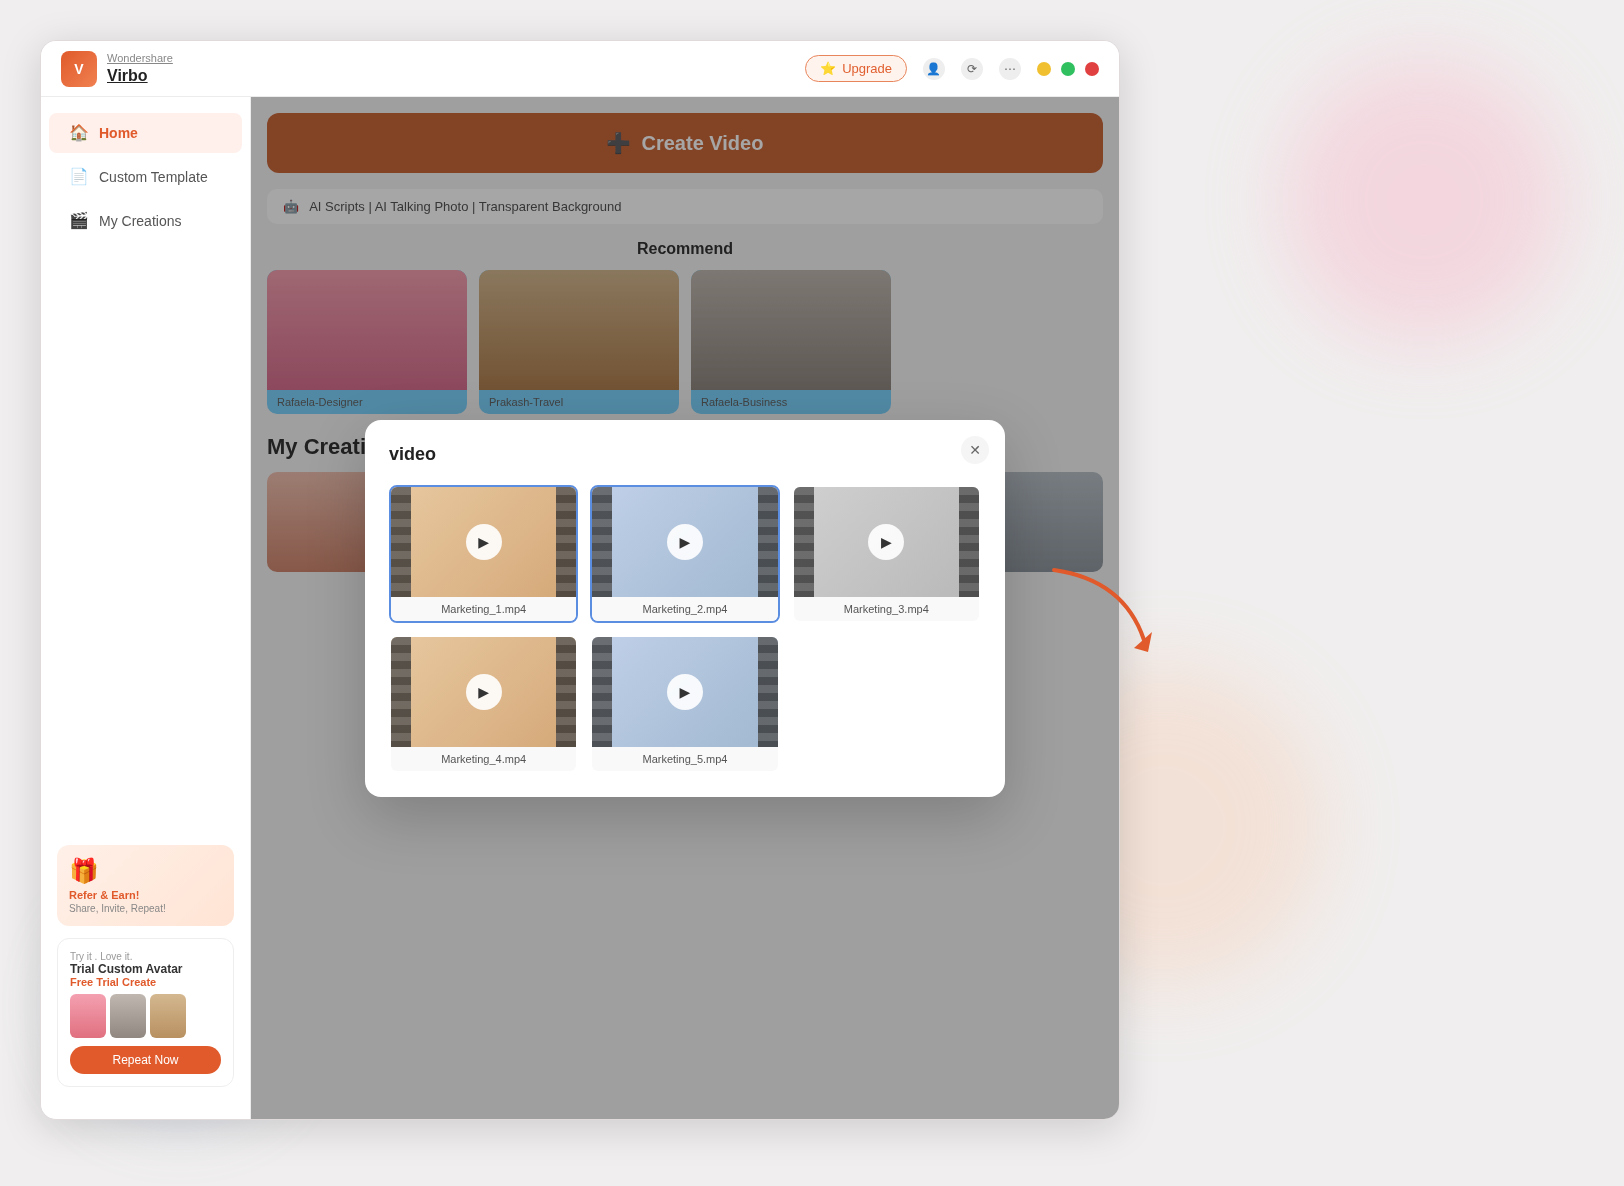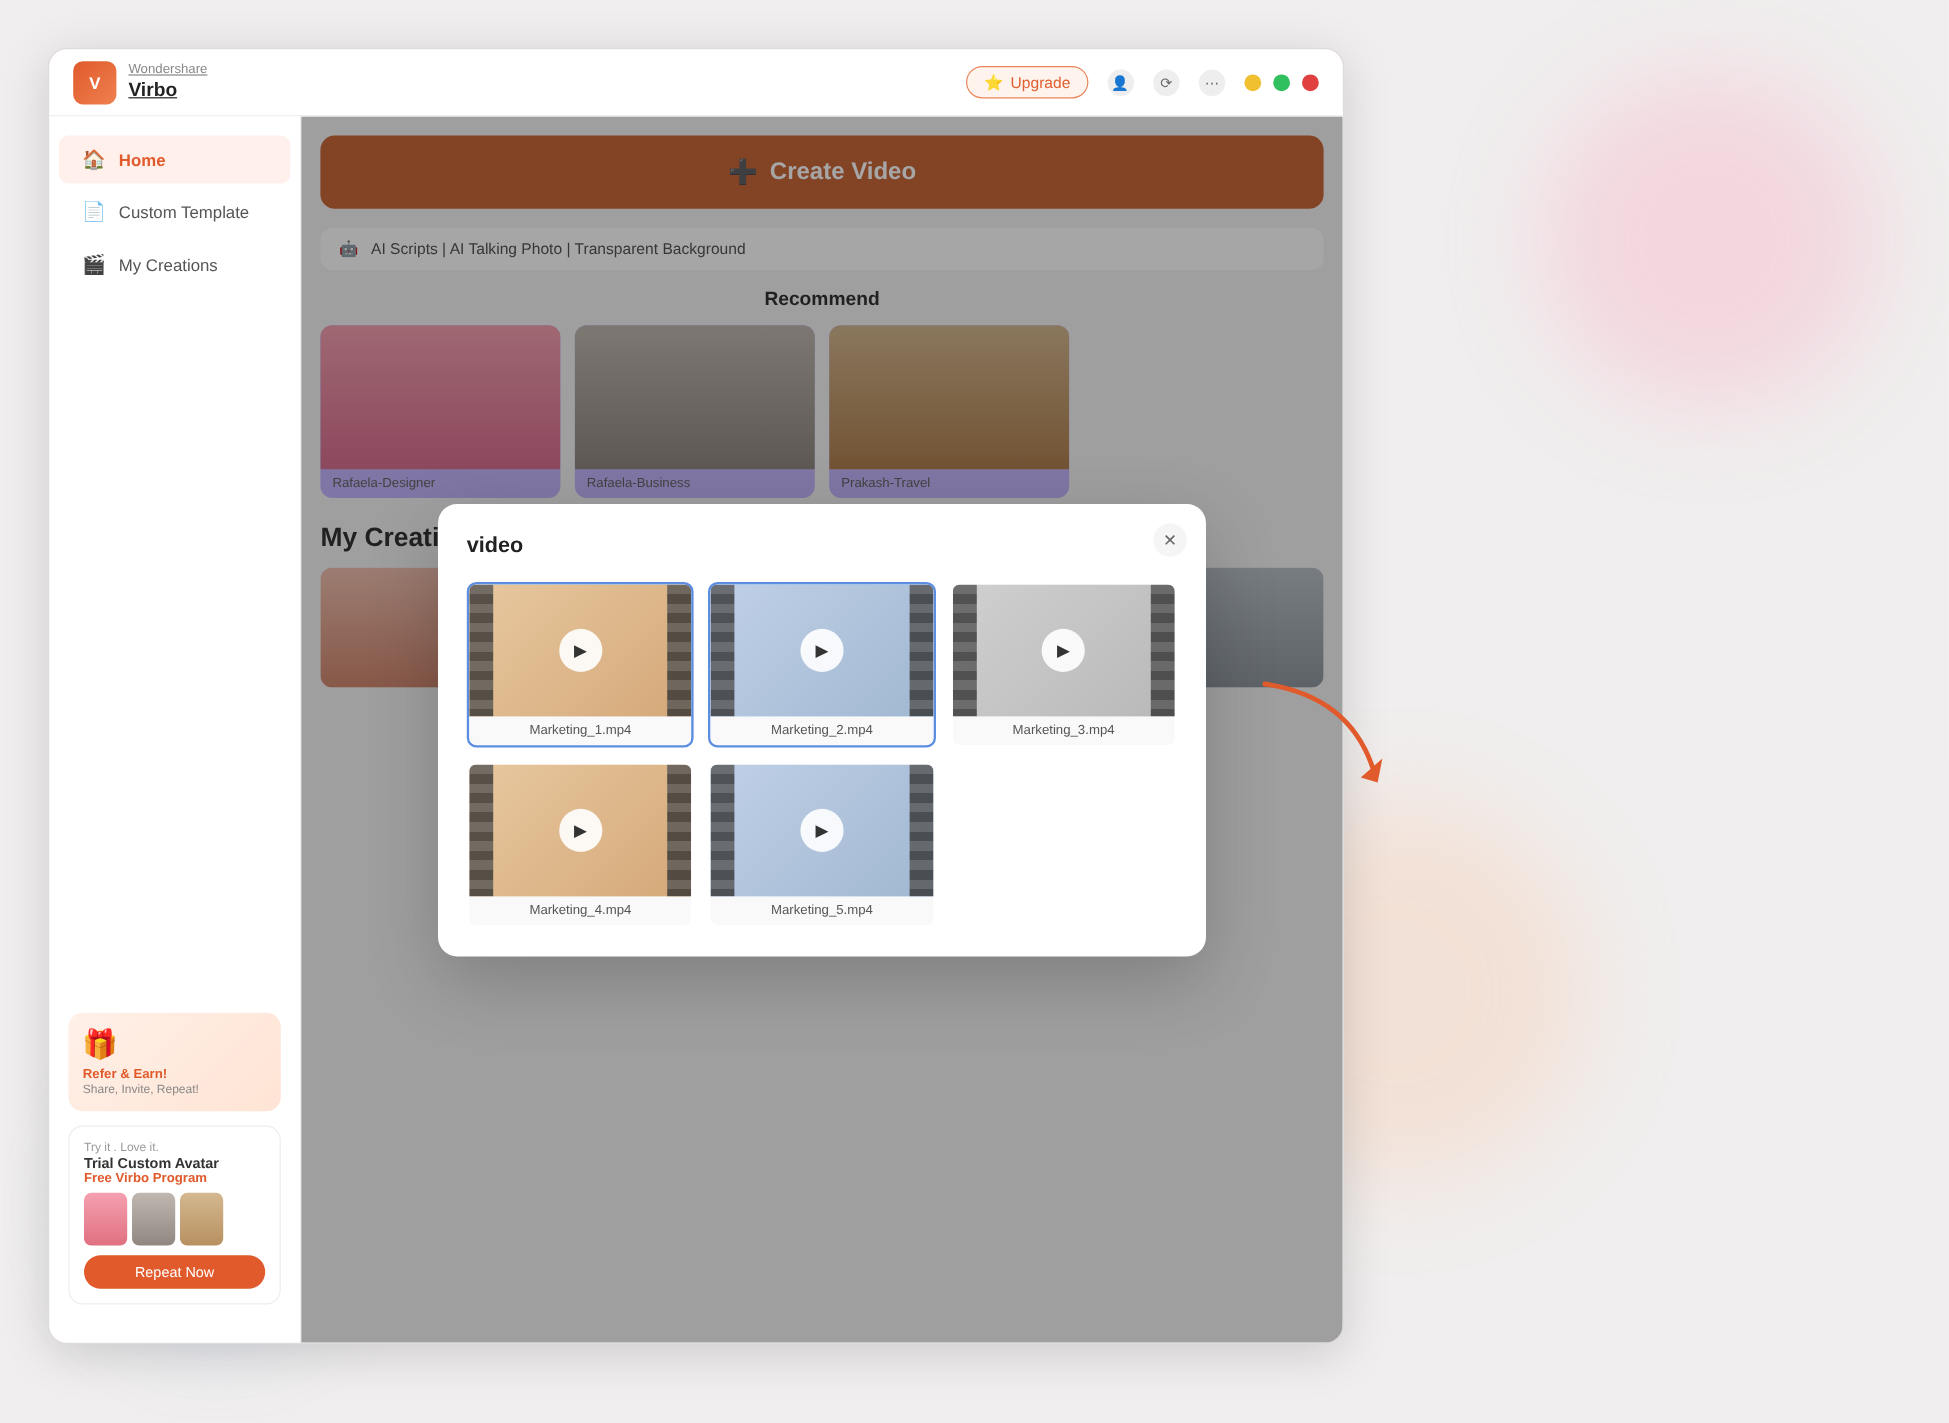--- a/index.html
+++ b/index.html
@@ -226,21 +226,21 @@
     }
 
     
     .video-grid {
       display: grid;
       grid-template-columns: repeat(4, 1fr);
       gap: 12px;
       margin: 0 16px;
     }
     .video-card {
-      background: #c4b5fd;
+      background: #7dd3fc;
       border-radius: 10px;
       overflow: hidden;
       cursor: pointer;
     }
     .video-thumb {
       width: 100%;
       height: 120px;
       background: #ddd;
       position: relative;
       overflow: hidden;
@@ -390,21 +390,21 @@
 
       <div class="sidebar-bottom">
         <div class="refer-card">
           <div style="font-size:24px;margin-bottom:4px">🎁</div>
           <div class="refer-title">Refer &amp; Earn!</div>
           <div class="refer-sub">Share, Invite, Repeat!</div>
         </div>
         <div class="avatar-card">
           <div style="font-size:10px;color:#999">Try it . Love it.</div>
           <div class="avatar-card-title">Trial Custom Avatar</div>
-          <div class="avatar-card-highlight">Free Virbo Program</div>
+          <div class="avatar-card-highlight">Free Trial Create</div>
           <div style="display:flex;gap:4px;margin-top:6px">
             <div style="width:36px;height:44px;background:linear-gradient(180deg,#f4a0b0,#e07080);border-radius:6px"></div>
             <div style="width:36px;height:44px;background:linear-gradient(180deg,#c0b8b0,#908880);border-radius:6px"></div>
             <div style="width:36px;height:44px;background:linear-gradient(180deg,#d4b890,#b89060);border-radius:6px"></div>
           </div>
           <button class="apply-btn">Repeat Now</button>
         </div>
       </div>
     </div>
 
@@ -422,28 +422,28 @@
 
       <div class="section-title">Recommend</div>
 
       <div class="video-grid">
         <div class="video-card">
           <div class="video-thumb" style="background:linear-gradient(180deg,#f4a0b0,#d87090)">
           </div>
           <div class="video-card-label">Rafaela-Designer</div>
         </div>
         <div class="video-card">
+          <div class="video-thumb" style="background:linear-gradient(180deg,#d4b890,#b08050)">
+          </div>
+          <div class="video-card-label">Prakash-Travel</div>
+        </div>
+        <div class="video-card">
           <div class="video-thumb" style="background:linear-gradient(180deg,#c0b8b0,#908880)">
           </div>
           <div class="video-card-label">Rafaela-Business</div>
-        </div>
-        <div class="video-card">
-          <div class="video-thumb" style="background:linear-gradient(180deg,#d4b890,#b08050)">
-          </div>
-          <div class="video-card-label">Prakash-Travel</div>
         </div>
       </div>
 
       <div class="my-creations-title">My Creations</div>
 
       <div class="video-grid">
         <div class="video-card">
           <div style="height:100px;background:linear-gradient(180deg,#f0c0b0,#d08870)"></div>
         </div>
         <div class="video-card">

